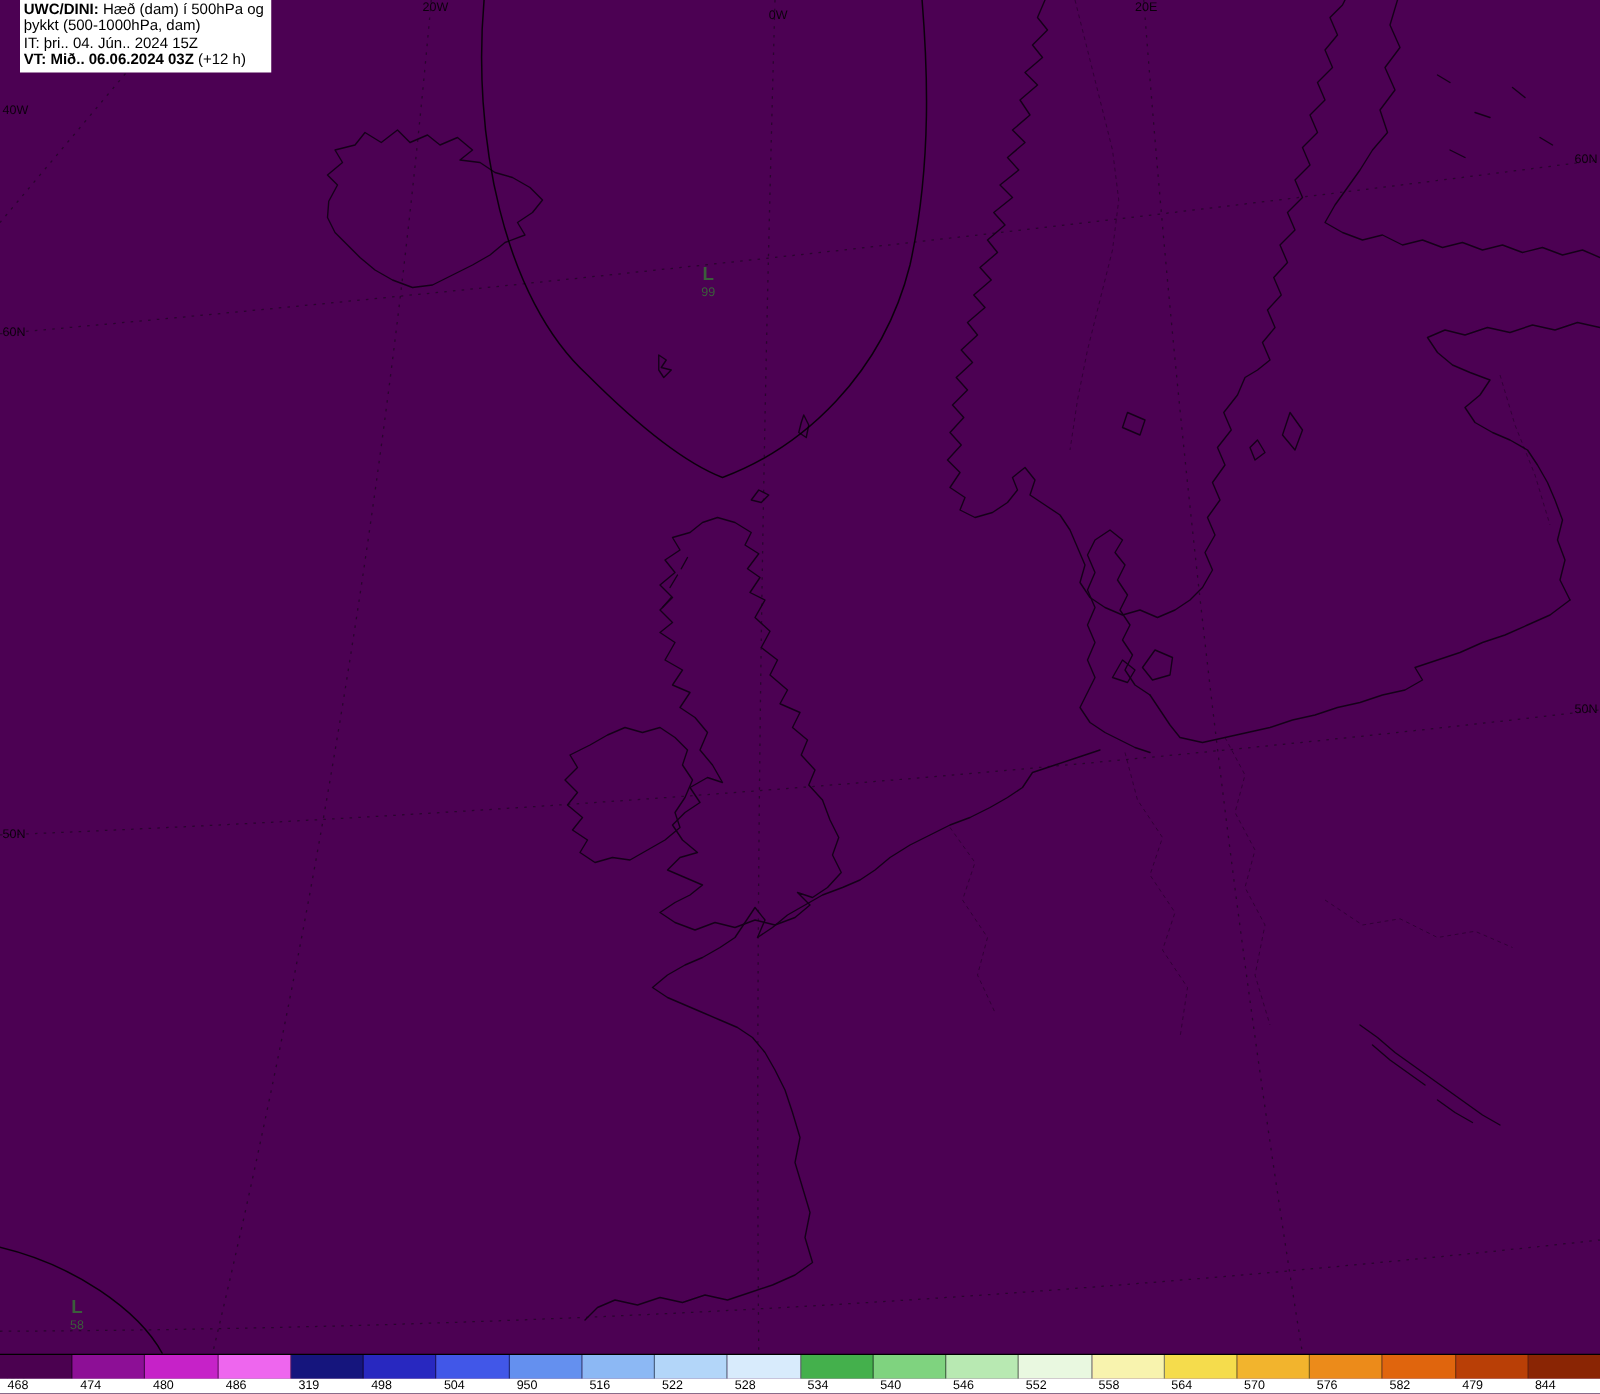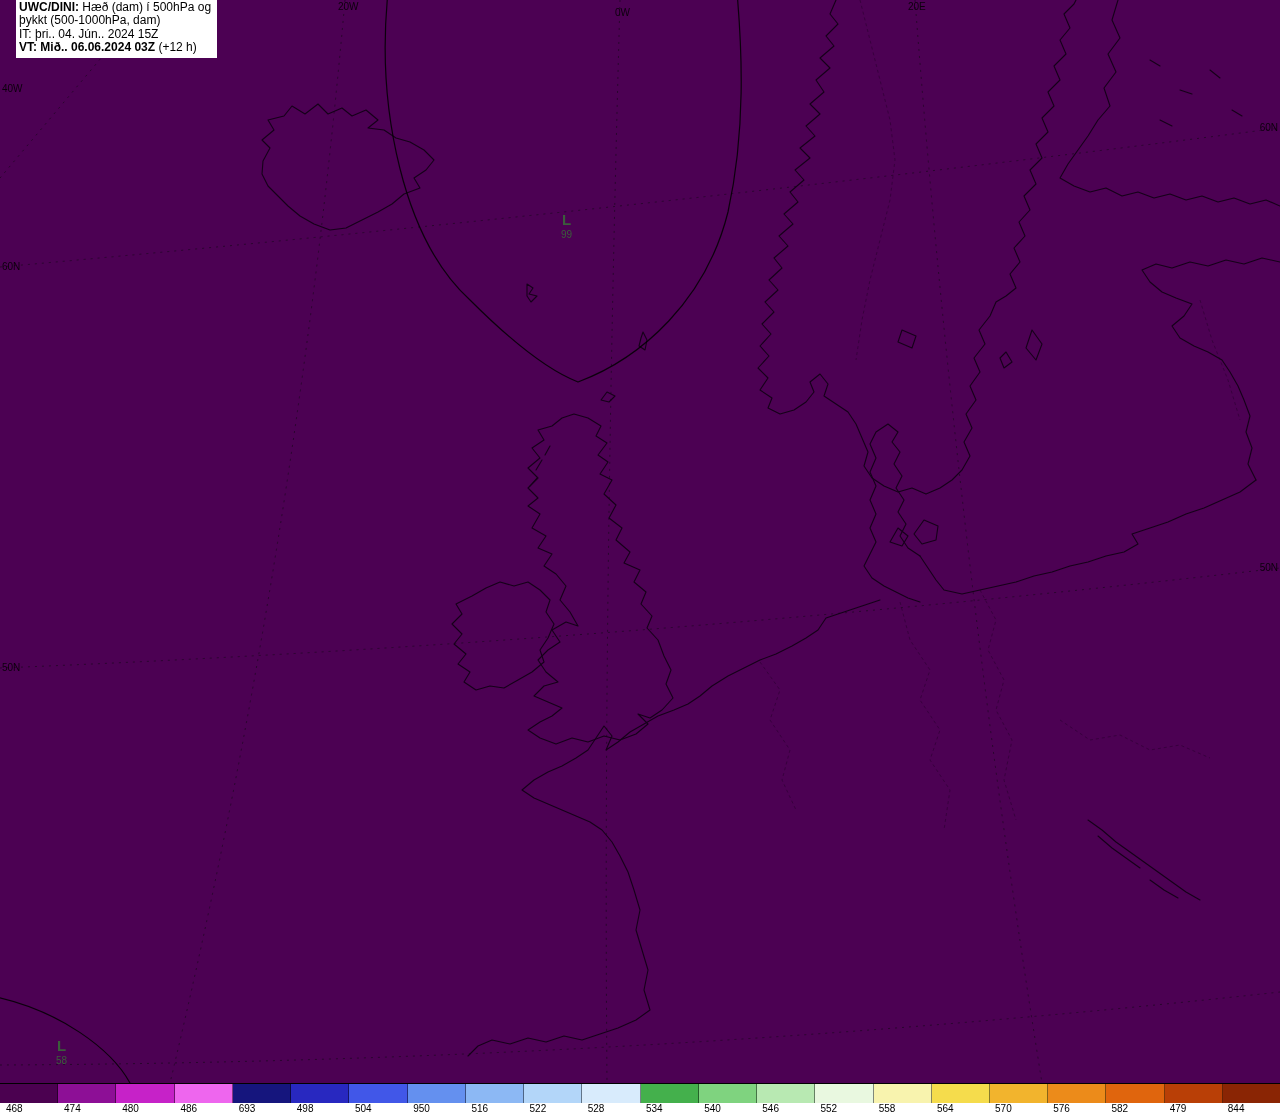--- a/index.html
+++ b/index.html
@@ -46,21 +46,20 @@
     border-top: 1px solid #000;
   }
   .cb-cell { flex: 1 1 0; height: 100%; border-right: 1px solid rgba(0,0,0,0.45); }
   .cb-cell:last-child { border-right: none; }
 
   .cb-labels {
     position: absolute; left: 0; top: 1103px;
     width: 1280px; height: 12px;
     display: flex; z-index: 5;
     background: #ffffff;
-    justify-content: flex-end;
   }
   .cb-label { flex: 1 1 0; font-size: 10px; line-height: 12px; color: #000; padding-left: 6px; }
 </style>
 </head>
 <body>
 
 <div class="map-wrap">
 
   <svg class="map-svg" width="1280" height="1083" viewBox="0 0 1280 1083">
 
@@ -174,21 +173,21 @@
       <div class="cb-cell" style="background: rgb(236, 139, 26);"></div>
       <div class="cb-cell" style="background: rgb(224, 101, 13);"></div>
       <div class="cb-cell" style="background: rgb(185, 63, 6);"></div>
       <div class="cb-cell" style="background: rgb(138, 37, 4);"></div>
     </div>
   <div class="cb-labels">
       <div class="cb-label">468</div>
       <div class="cb-label">474</div>
       <div class="cb-label">480</div>
       <div class="cb-label">486</div>
-      <div class="cb-label">693</div>
+      <div class="cb-label">319</div>
       <div class="cb-label">498</div>
       <div class="cb-label">504</div>
       <div class="cb-label">950</div>
       <div class="cb-label">516</div>
       <div class="cb-label">522</div>
       <div class="cb-label">528</div>
       <div class="cb-label">534</div>
       <div class="cb-label">540</div>
       <div class="cb-label">546</div>
       <div class="cb-label">552</div>

